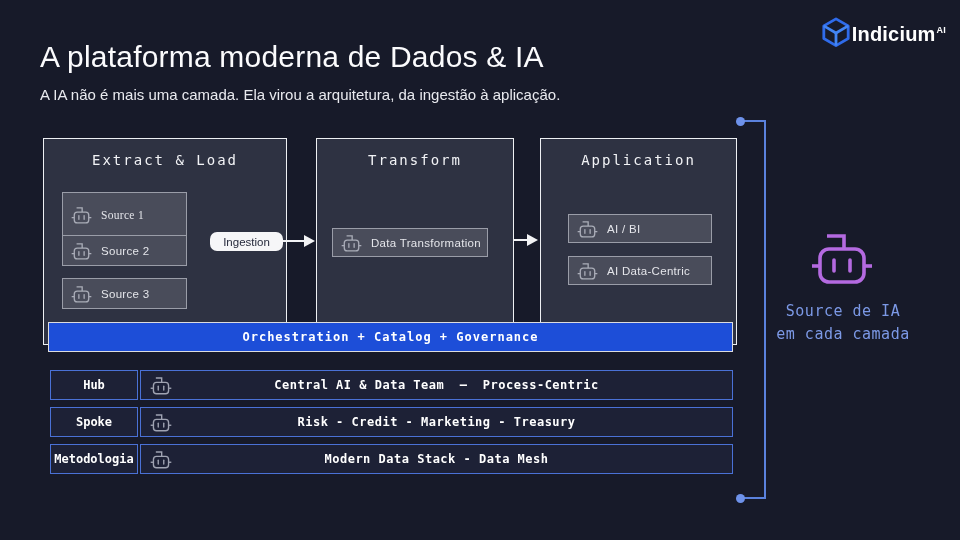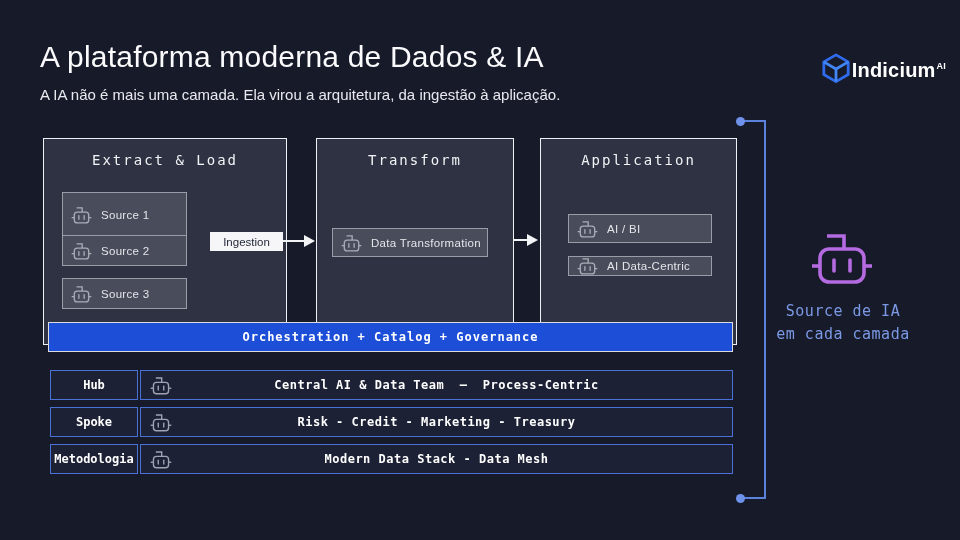--- a/index.html
+++ b/index.html
@@ -17,21 +17,21 @@
     font-size:30px;font-weight:500;color:#fbfbfd;letter-spacing:.2px;
   }
   .subtitle{
     position:absolute;left:40px;top:86px;margin:0;
     font-size:15px;color:#e9eaef;font-weight:400;
   }
 
   
   .logo{
     position:absolute;top:16px;right:14px;
-    display:flex;align-items:center;gap:1px;margin-top:36px;
+    display:flex;align-items:center;gap:1px;
   }
   .logo .brand{font-size:20px;font-weight:bold;color:#ffffff;letter-spacing:.2px;}
   .logo sup{font-size:9px;font-weight:bold;color:#ffffff;vertical-align:super;margin-left:1px;}
 
   
   .stage{
     position:absolute;top:138px;height:207px;box-sizing:border-box;
     background:#2e3242;border:1.5px solid #eef0f3;
   }
   .stage-extract{left:43px;width:244px;}
@@ -49,35 +49,36 @@
   }
   .item-label{
     font-size:11.5px;color:#e4e5ea;letter-spacing:.3px;white-space:nowrap;
   }
   .robot-sm{stroke:#aaadb8;}
   .robot-row{stroke:#9fa3b2;}
   .robot-big{stroke:#b46ae0;}
   .robot{fill:none;stroke-width:4;}
 
   
-  .src-1{left:18px;top:53px;width:125px;height:46px;}
+  .src-1{left:18px;top:53px;width:125px;height:46px;font-family:Liberation Serif, serif;}
   .src-2{left:18px;top:96px;width:125px;height:31px;}
   .src-3{left:18px;top:139px;width:125px;height:31px;}
   
   .xform-1{left:15px;top:89px;width:156px;height:29px;}
   
   .app-1{left:27px;top:75px;width:144px;height:29px;}
-  .app-2{left:27px;top:117px;width:144px;height:20px;}
+  .app-2{left:27px;top:117px;width:144px;height:29px;}
 
   
   .ingestion{
     position:absolute;left:210px;top:232px;width:73px;height:19px;
     background:#f6f6f8;color:#262a3c;z-index:4;
     display:flex;align-items:center;justify-content:center;
     font-size:11.5px;
+    border-radius:7px;
   }
   .arrow-line{position:absolute;height:2px;background:#f2f3f5;z-index:3;}
   .arrow-head{
     position:absolute;width:0;height:0;z-index:3;
     border-top:6px solid transparent;border-bottom:6px solid transparent;
     border-left:11px solid #f2f3f5;
   }
   .a1-line{left:283px;top:240px;width:21px;}
   .a1-head{left:304px;top:235px;}
   .a2-line{left:514px;top:239px;width:13px;}

